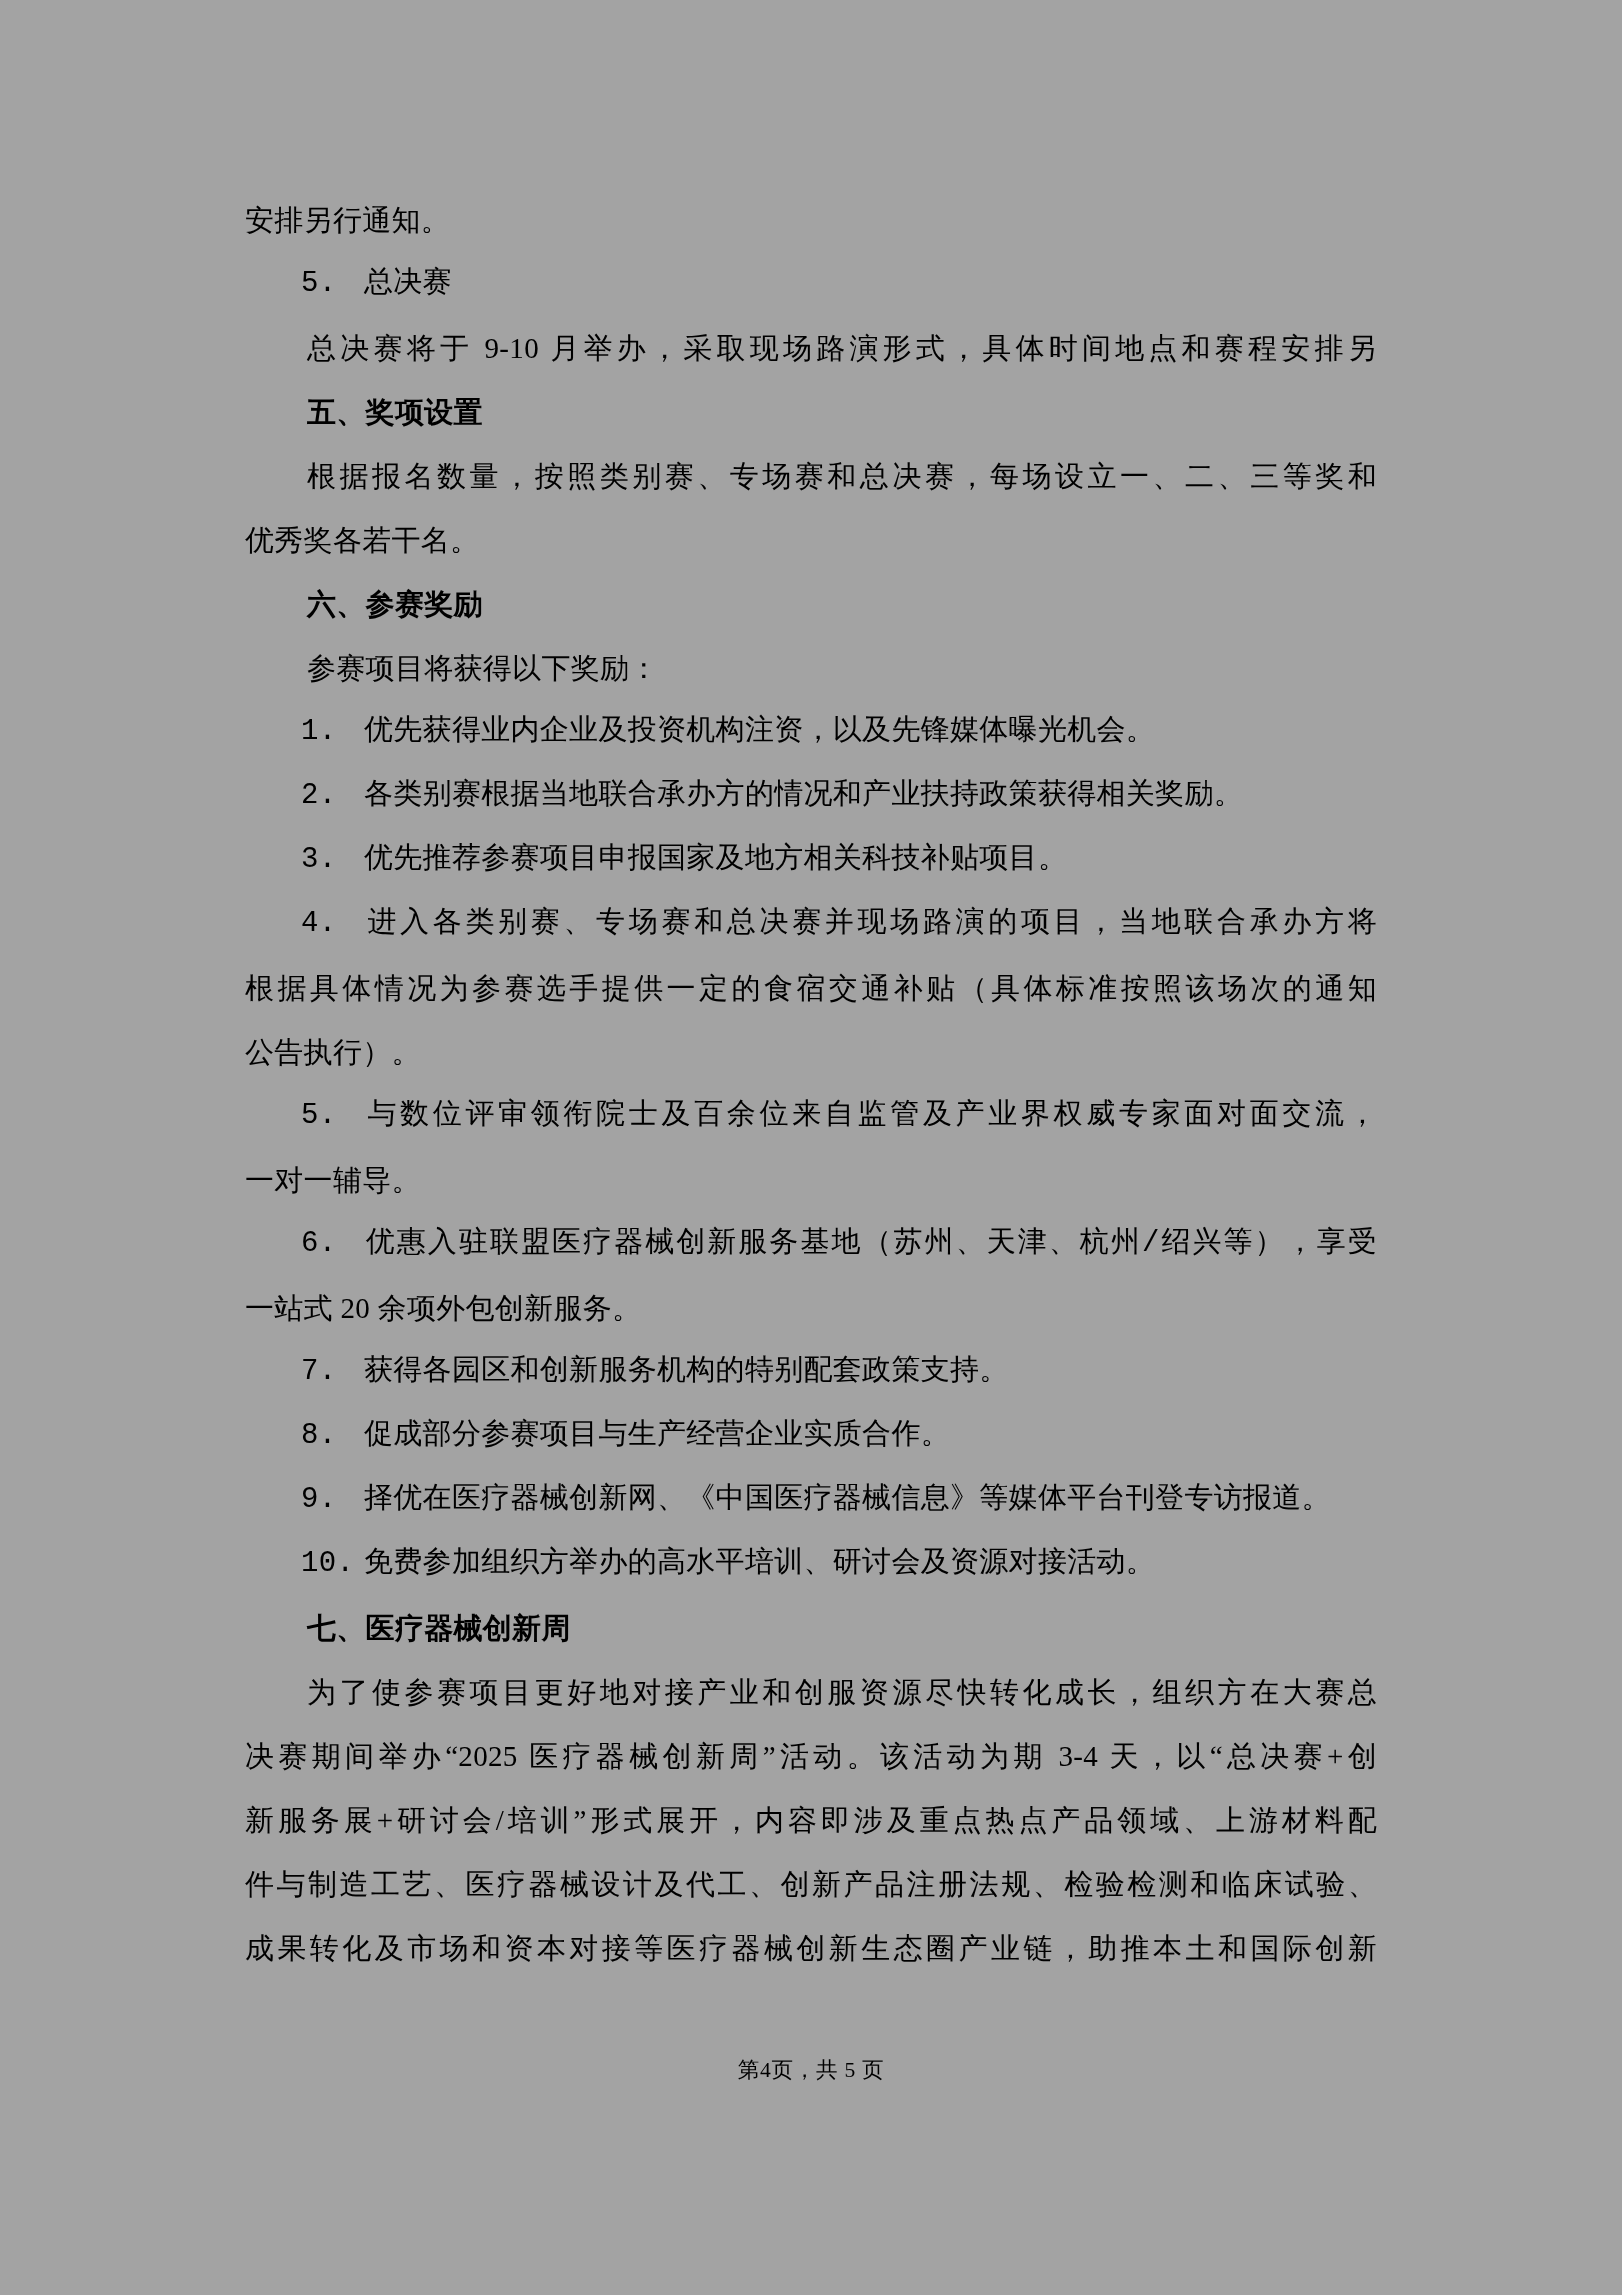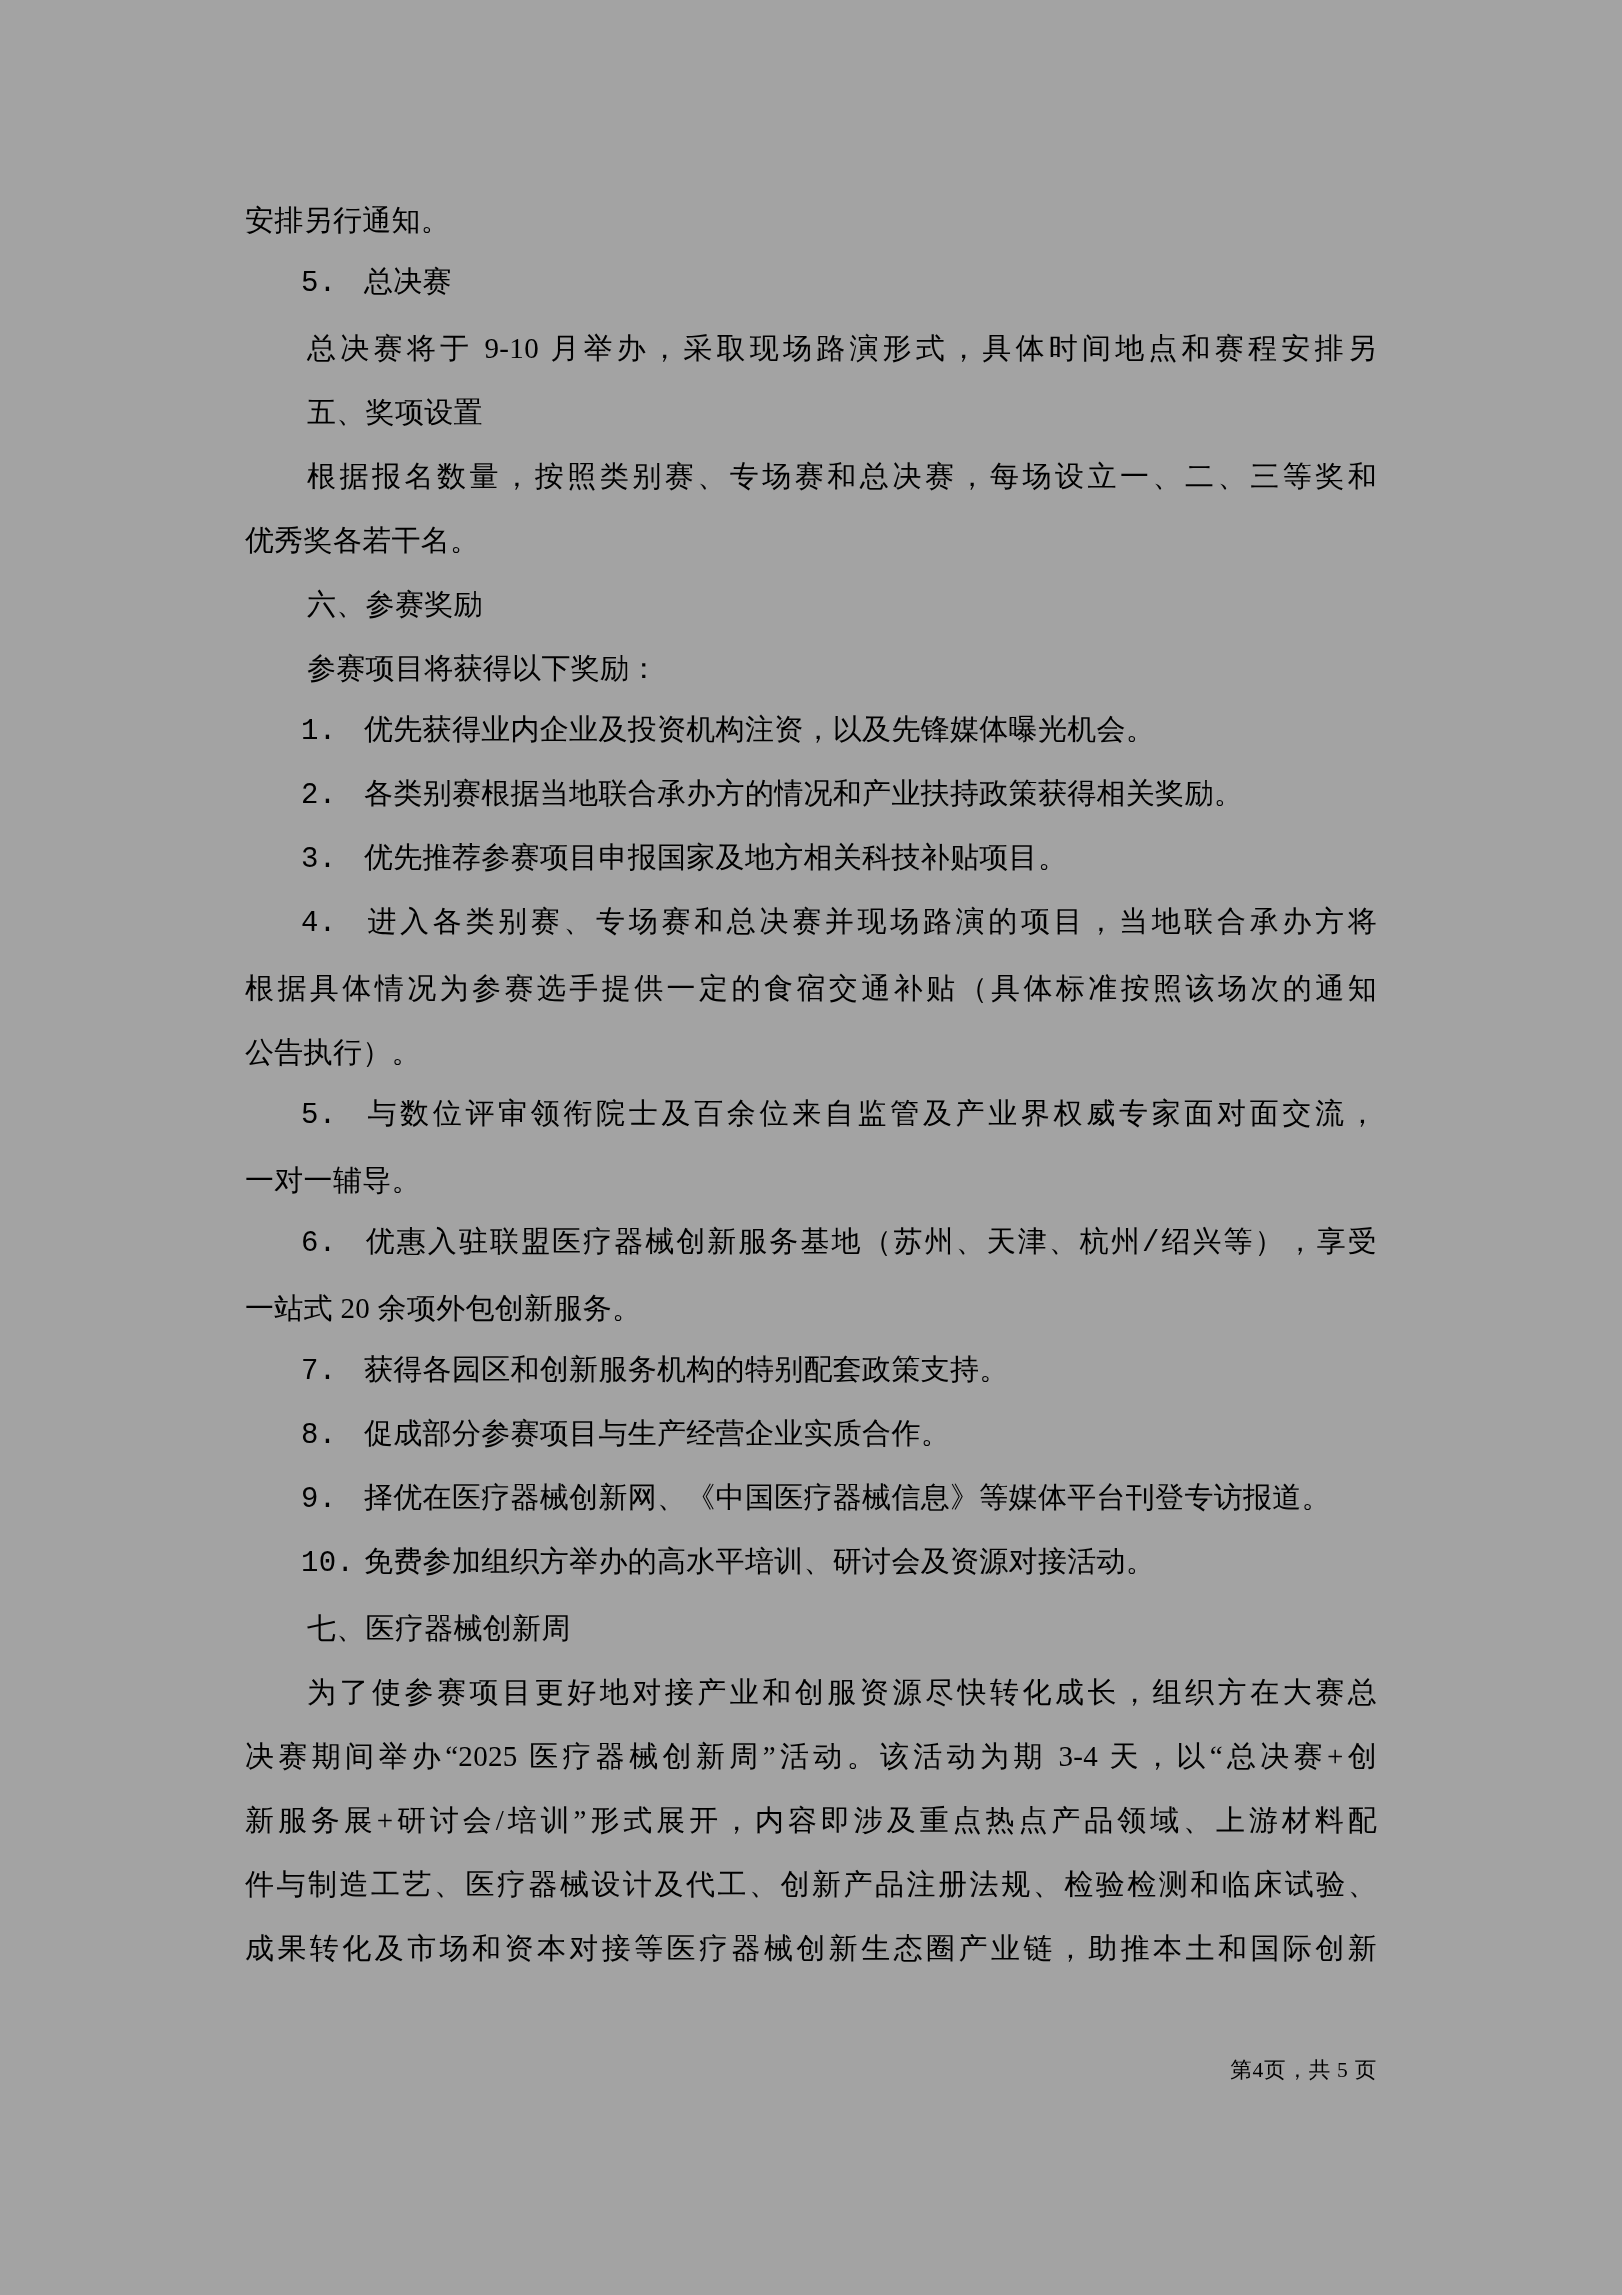--- a/index.html
+++ b/index.html
@@ -26,21 +26,21 @@
     height: 64px;
     line-height: 64px;
     font-size: 29px;
     letter-spacing: 0.3px;
   }
   
   .indent { padding-left: 62px; }
   
   .heading {
     padding-left: 62px;
-    font-weight: normal;
+    font-weight: bold;
     font-family: "Liberation Sans", sans-serif;
   }
   
   .list { padding-left: 56px; font-family: Liberation Mono, monospace; }
   .num {
     display: inline-block;
     width: 63px;
   }
   
   .just {
@@ -48,21 +48,21 @@
     text-align-last: justify;
   }
   .footer {
     position: absolute;
     left: 245px;
     top: 2047px;
     width: 1132px;
     height: 46px;
     line-height: 46px;
     font-size: 21.6px;
-    text-align: right;
+    text-align: center;
     letter-spacing: 0.7px;
   }
 </style>
 </head>
 <body>
 
 <div class="page">
   <div class="content">
       <div class="line flush">安排另行通知。</div>
       <div class="line list"><span class="num">5.</span><span>总决赛</span></div>

